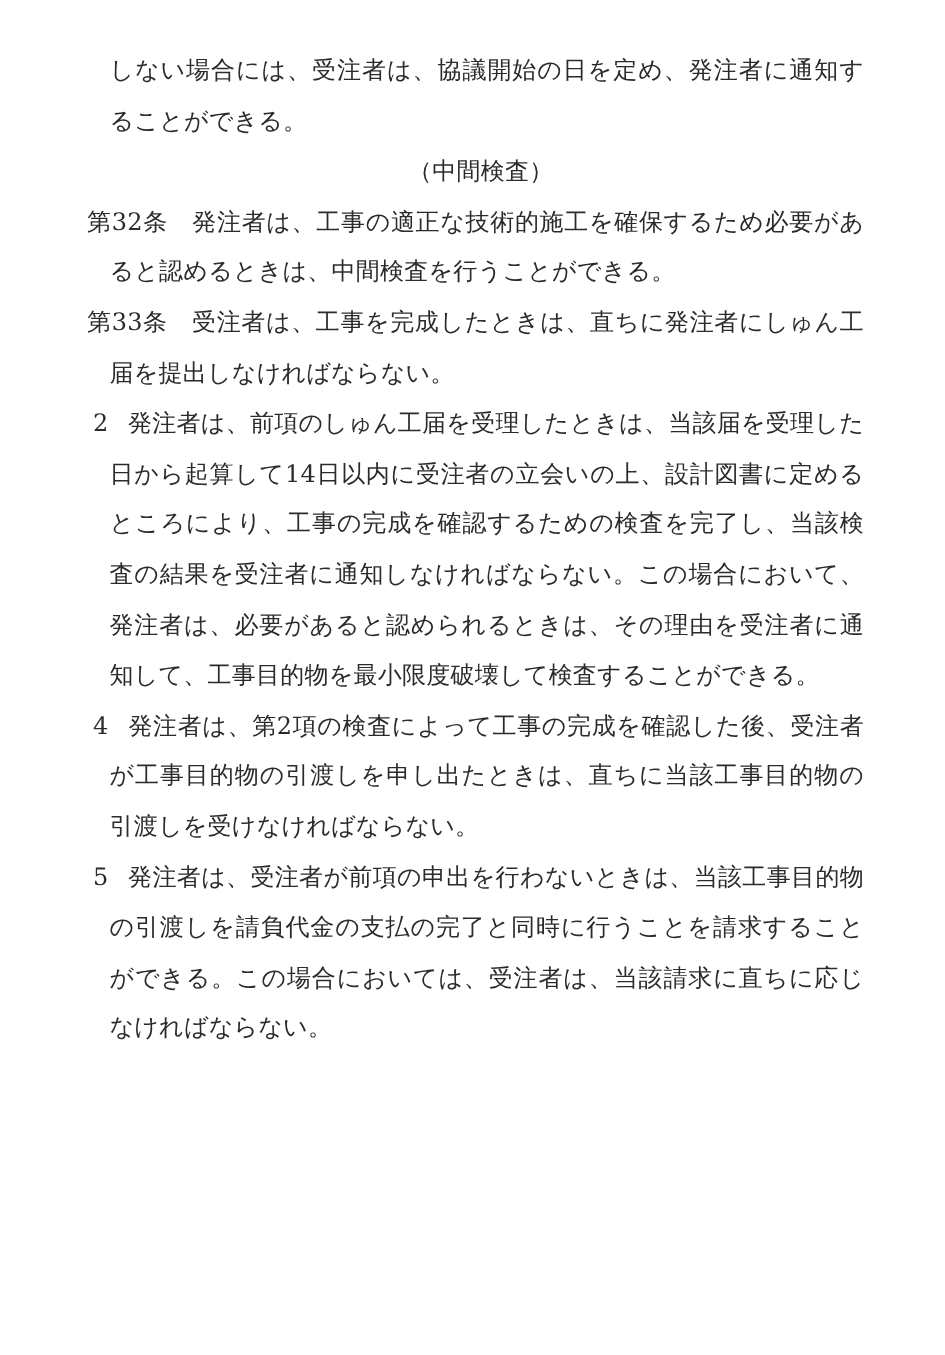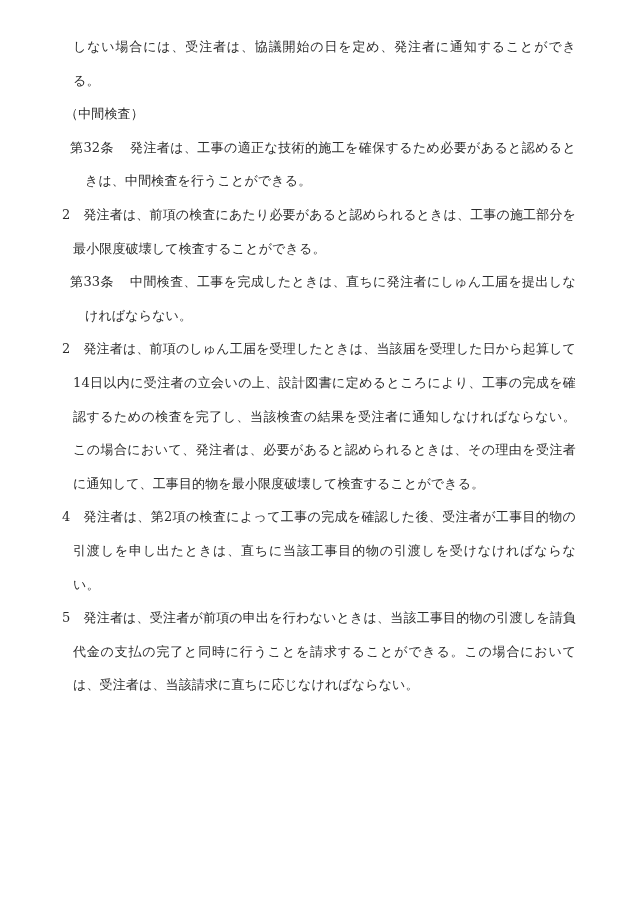--- a/index.html
+++ b/index.html
@@ -26,44 +26,43 @@
 
   .body-col {
     position: absolute;
     left: 58px;
     top: 30px;
     width: 518px; 
   }
 
   
   .para {
-    font-size: 13px;
+    font-size: 16px;
     line-height: 33.6px;
     text-align: justify;
     text-justify: inter-character;
     letter-spacing: 0.01em;
     margin: 0;
     word-break: break-all;
     -webkit-font-feature-settings: normal;
   }
 
   
   .para.article {
     padding-left: 15px;
     text-indent: -15px;
-    margin-left: 12px;
   }
   .para.item {
     padding-left: 15px;
     text-indent: -11px;
   }
   .para.heading {
     padding-left: 15px;
     text-indent: -8px;
-    text-align: left;
+    text-align: center;
   }
   .para.cont {
     padding-left: 15px;
     text-indent: 0;
   }
 
   
   .marker-gap {
     display: inline-block;
     width: 13px;
@@ -84,28 +83,25 @@
   <div class="body-col">
 
     <p class="para cont">しない場合には、受注者は、協議開始の日を定め、発注者に通知することができる。</p>
 
     <p class="para heading">（中間検査）</p>
 
     <p class="para article">
       <span class="num">第32条</span><span class="marker-gap-wide"></span><span>発注者は、工事の適正な技術的施工を確保するため必要があると認めるときは、中間検査を行うことができる。</span>
     </p>
 
-    <p class="para item">
-      <span class="num">2</span><span class="marker-gap"></span><span>発注者は、前項の検査にあたり必要があると認められるときは、工事の施工部分を最小限度破壊して検査することができる。</span>
-    </p>
 
 
 
     <p class="para article">
-      <span class="num">第33条</span><span class="marker-gap-wide"></span><span>中間検査、工事を完成したときは、直ちに発注者にしゅん工届を提出しなければならない。</span>
+      <span class="num">第33条</span><span class="marker-gap-wide"></span><span>受注者は、工事を完成したときは、直ちに発注者にしゅん工届を提出しなければならない。</span>
     </p>
 
     <p class="para item">
       <span class="num">2</span><span class="marker-gap"></span><span>発注者は、前項のしゅん工届を受理したときは、当該届を受理した日から起算して14日以内に受注者の立会いの上、設計図書に定めるところにより、工事の完成を確認するための検査を完了し、当該検査の結果を受注者に通知しなければならない。この場合において、発注者は、必要があると認められるときは、その理由を受注者に通知して、工事目的物を最小限度破壊して検査することができる。</span>
     </p>
 
 
     <p class="para item">
       <span class="num">4</span><span class="marker-gap"></span><span>発注者は、第2項の検査によって工事の完成を確認した後、受注者が工事目的物の引渡しを申し出たときは、直ちに当該工事目的物の引渡しを受けなければならない。</span>
     </p>

